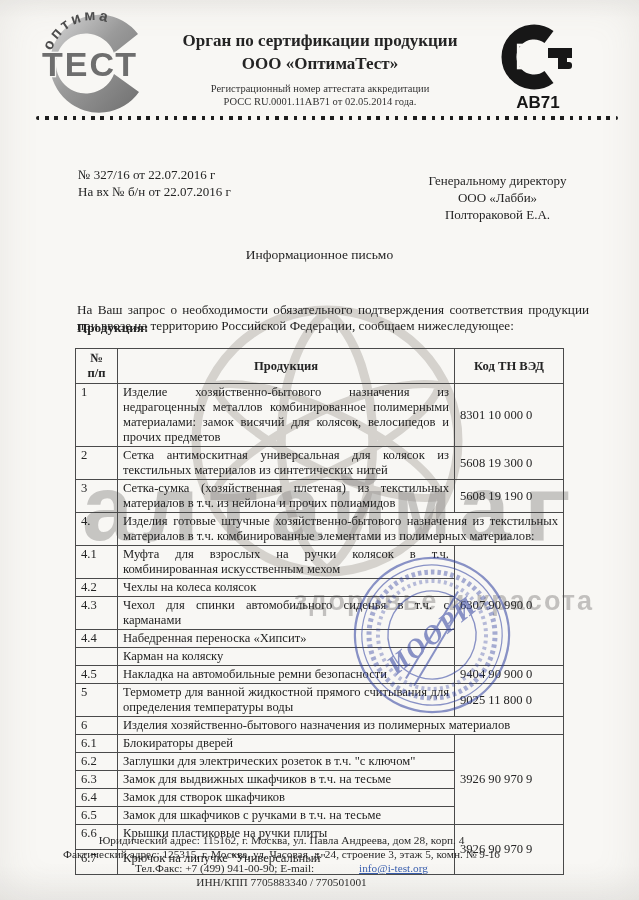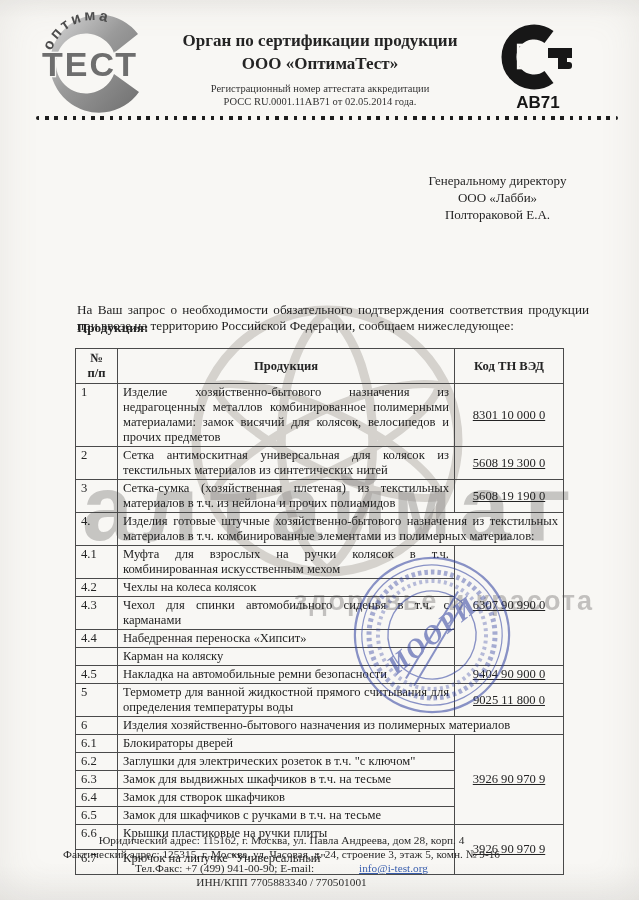--- a/index.html
+++ b/index.html
@@ -56,21 +56,21 @@
     border-collapse:collapse;font-size:12.6px;line-height:15px;
     color:#242424;
   }
   table.products th, table.products td{border:1px solid #4a4a4a;padding:1px 5px;}
   table.products th{font-weight:bold;text-align:center;padding:2px 4px;}
   th.col-num{width:33px;}
   th.col-code{width:100px;}
   td.num{vertical-align:top;text-align:left;padding-left:4px;}
   td.prod{vertical-align:top;text-align:justify;}
   td.prod-left{vertical-align:top;text-align:left;}
-  td.code{vertical-align:middle;text-align:center;white-space:nowrap;text-decoration:underline;}
+  td.code{vertical-align:middle;text-align:left;white-space:nowrap;}
   tr.tall td{height:22px;}
   
   .footer{position:absolute;left:0;top:833px;width:563px;text-align:center;font-size:11.3px;line-height:14px;color:#2a2a2a;}
   .email-link{color:#3a5fae;text-decoration:underline;cursor:pointer;margin-left:42px;}
   
   .stamp{position:absolute;left:347px;top:550px;z-index:3;opacity:.55;}
 </style>
 </head>
 <body>
 
@@ -122,27 +122,32 @@
         <text x="20" y="46" font-family="Liberation Sans, sans-serif" font-size="33" font-weight="bold" fill="none" stroke="#f8f7f4" stroke-width="2.6">Р</text>
         <rect x="52" y="26" width="24" height="10" fill="#171717"></rect>
         <rect x="62" y="26" width="9" height="21" fill="#171717"></rect>
         <rect x="68" y="40" width="8" height="7" rx="3" fill="#171717"></rect>
         <text x="42" y="86" text-anchor="middle" font-family="Liberation Sans, sans-serif" font-size="17" font-weight="bold" fill="#171717">АВ71</text>
       </svg>
     </header>
 
     <div class="dotted"></div>
 
+    <div class="refs">
+      <div>№ 327/16 от 22.07.2016 г</div>
+      <div>На вх № б/н от 22.07.2016 г</div>
+    </div>
 
     <div class="addressee">
       <div>Генеральному директору</div>
       <div>ООО «Лабби»</div>
       <div>Полтораковой Е.А.</div>
     </div>
 
+    <div class="title">Информационное письмо</div>
 
     <p class="body-par">На Ваш запрос о необходимости обязательного подтверждения соответствия продукции при ввозе на территорию Российской Федерации, сообщаем нижеследующее:</p>
     <div class="prod-label">Продукция:</div>
 
     <table class="products">
       <tbody>
         <tr>
           <th class="col-num">
             <div>№</div>
             <div>п/п</div>

